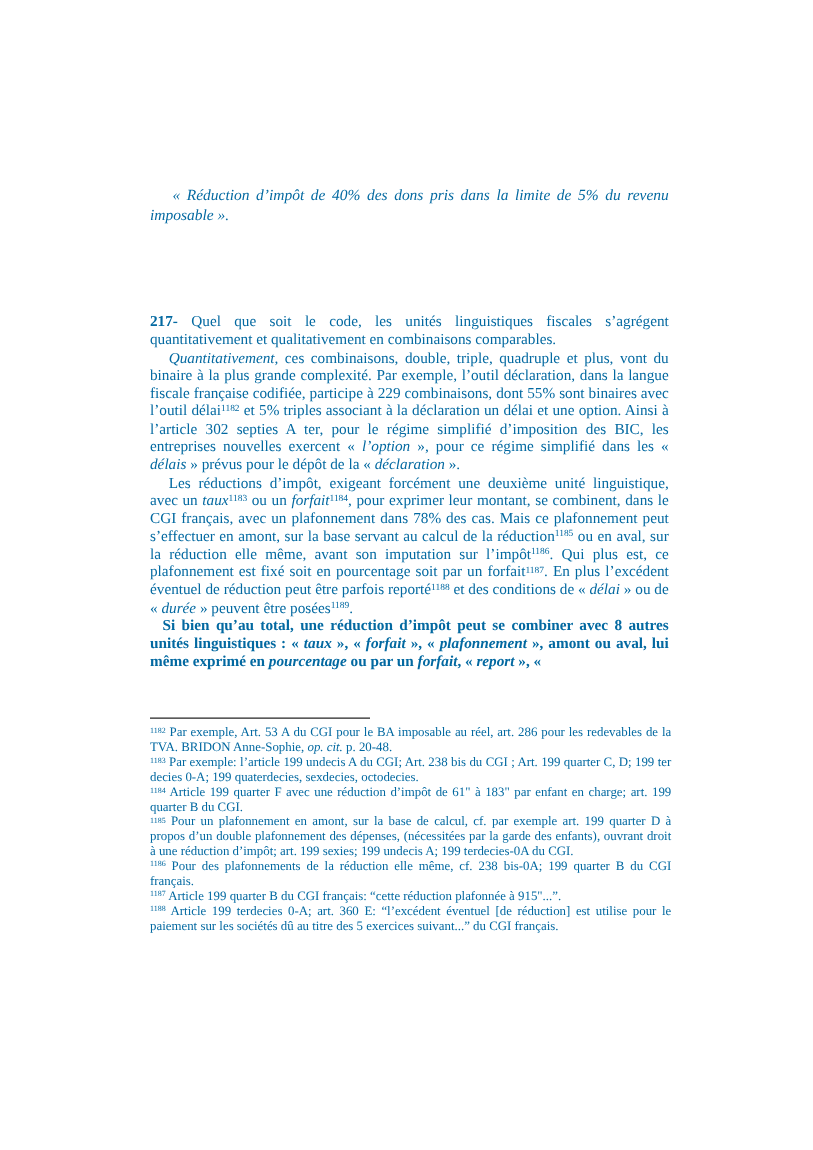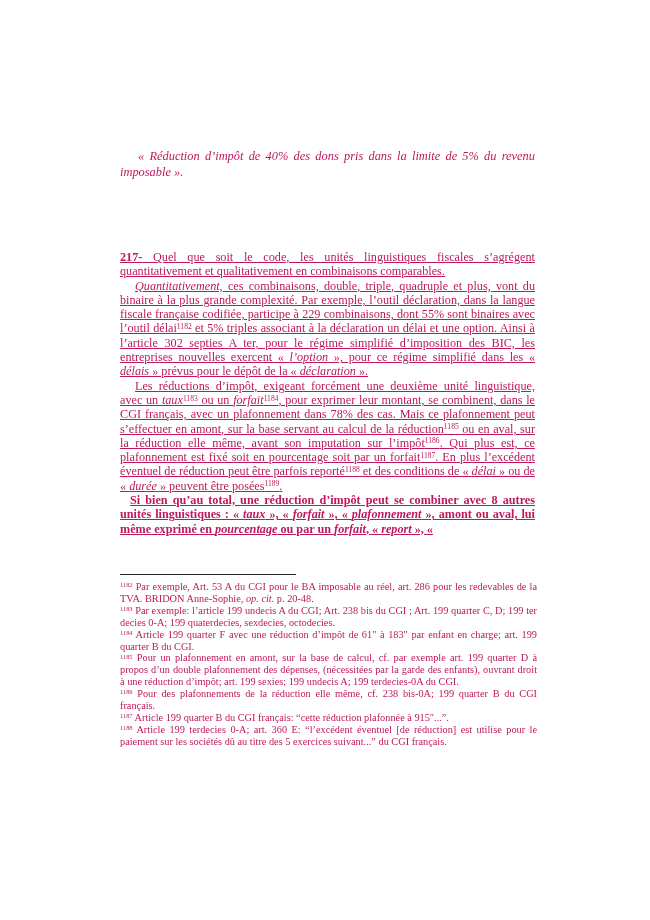--- a/index.html
+++ b/index.html
@@ -2,21 +2,21 @@
 <html><head>
 <meta charset="utf-8">
 <style>
   html,body{margin:0;padding:0;}
   body{background:#ffffff;}
   .page{
     position:relative;
     width:650px;
     height:748px;
     background:#ffffff;
-    color:#be185d;
+    color:#0369a1;
     font-family:"Liberation Serif", serif;
     overflow:hidden;
   }
   .quote{
     position:absolute;
     left:120px; top:149px; width:415px;
     font-size:12.4px; line-height:15.8px;
     font-style:italic;
     text-indent:18px;
     text-align:justify;
@@ -25,21 +25,20 @@
     position:absolute;
     left:172px; top:211px; width:363px;
     font-size:12.4px; line-height:15.5px;
     text-align:justify;
   }
   .bodytext{
     position:absolute;
     left:120px; top:250px; width:415px;
     font-size:12.2px; line-height:14.3px;
     text-align:justify;
-    text-decoration:underline;
   }
   .para{margin:0; text-indent:15px;}
   .para.no-indent{text-indent:0;}
   .para.bold-para{font-weight:bold; text-indent:10px;}
   .footnote-sep{
     position:absolute;
     left:120px; top:574px; width:176px;
     border-top:1.6px solid #242424;
     height:0;
   }

